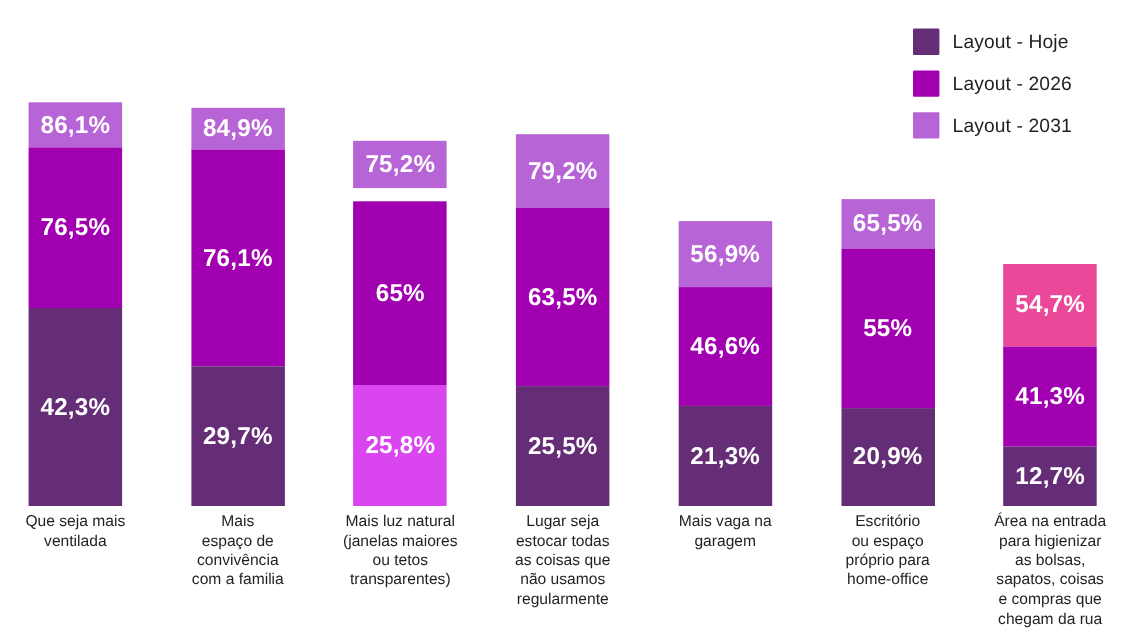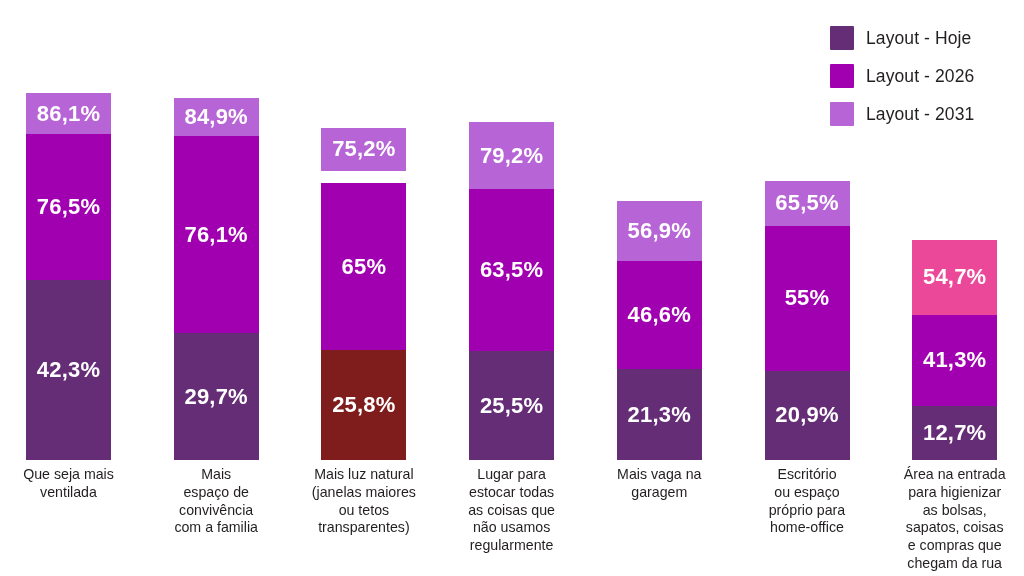--- a/index.html
+++ b/index.html
@@ -135,21 +135,21 @@
         <div>convivência</div>
         <div>com a familia</div>
       </div>
       <div class="bar-stack" style="left: 321.4px; bottom: 116px; position: absolute;">
         <div class="seg" style="height: 43.4724px; background: rgb(183, 101, 214);">
           <span class="seg-label">75,2%</span>
         </div>
         <div class="seg" style="height: 167.07px; background: rgb(161, 0, 176); margin-top: 12px;">
           <span class="seg-label">65%</span>
         </div>
-        <div class="seg" style="height: 109.96px; background: #7f1d1d;">
+        <div class="seg" style="height: 109.96px; background: #d946ef;">
           <span class="seg-label">25,8%</span>
         </div>
       </div>
       <div class="cat-label" style="left: 281.9px;">
         <div>Mais luz natural</div>
         <div>(janelas maiores</div>
         <div>ou tetos</div>
         <div>transparentes)</div>
       </div>
       <div class="bar-stack" style="left: 469.1px; bottom: 116px; position: absolute;">
@@ -157,21 +157,21 @@
           <span class="seg-label">79,2%</span>
         </div>
         <div class="seg" style="height: 161.956px; background: rgb(161, 0, 176);">
           <span class="seg-label">63,5%</span>
         </div>
         <div class="seg" style="height: 108.681px; background: rgb(102, 45, 119);">
           <span class="seg-label">25,5%</span>
         </div>
       </div>
       <div class="cat-label" style="left: 429.6px;">
-        <div>Lugar para</div>
+        <div>Lugar seja</div>
         <div>estocar todas</div>
         <div>as coisas que</div>
         <div>não usamos</div>
         <div>regularmente</div>
       </div>
       <div class="bar-stack" style="left: 616.8px; bottom: 116px; position: absolute;">
         <div class="seg" style="height: 60px; background: rgb(183, 101, 214);">
           <span class="seg-label">56,9%</span>
         </div>
         <div class="seg" style="height: 107.829px; background: rgb(161, 0, 176);">

